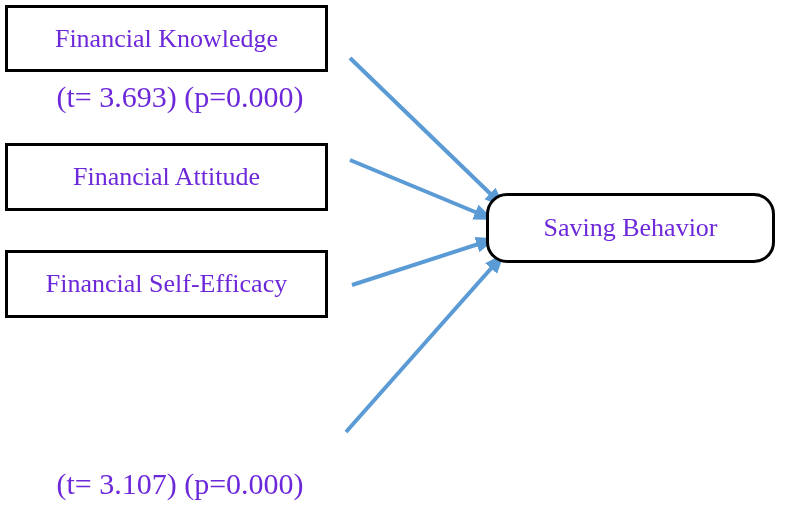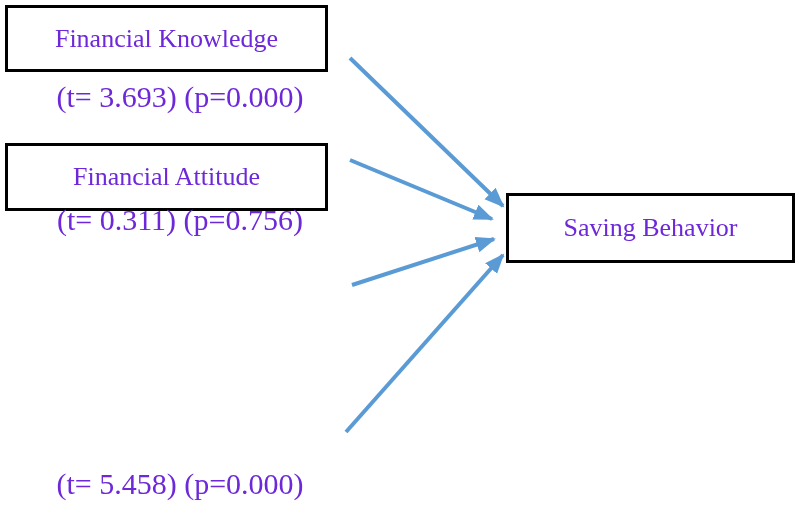--- a/index.html
+++ b/index.html
@@ -47,24 +47,25 @@
     left: 0;
     width: 360px;
     text-align: center;
     font-size: 30px;
   }
   .stat.s1 { top: 80px; }
   .stat.s2 { top: 203px; }
   .stat.s3 { top: 328px; }
   .stat.s4 { top: 467px; }
   .outcome-box {
-    left: 506px;
+    left: 486px;
     top: 193px;
     width: 289px;
     height: 70px;
+    border-radius: 21px;
   }
 </style>
 </head>
 <body>
 
 <div class="canvas">
 
   <svg class="arrows-layer" viewBox="0 0 800 516" xmlns="http://www.w3.org/2000/svg">
     <defs>
       <marker id="arrowhead" markerUnits="userSpaceOnUse" markerWidth="22" markerHeight="18" refX="18" refY="8" orient="auto">
@@ -78,22 +79,24 @@
   </svg>
 
   <div class="box pred-box b1">
     <span>Financial Knowledge</span>
   </div>
   <div class="stat s1">(t= 3.693) (p=0.000)</div>
 
   <div class="box pred-box b2">
     <span>Financial Attitude</span>
   </div>
-  <div class="stat s2">(t= 0.311) (p=0.756)</div>
 
+  <div class="box pred-box b3">
+    <span>Financial Self-Efficacy</span>
+  </div>
 
-  <div class="stat s4">(t= 5.458) (p=0.000)</div>
+  <div class="stat s4">(t= 3.107) (p=0.000)</div>
 
   <div class="box outcome-box">
     <span>Saving Behavior</span>
   </div>
 
 </div>
 
 </body></html>

